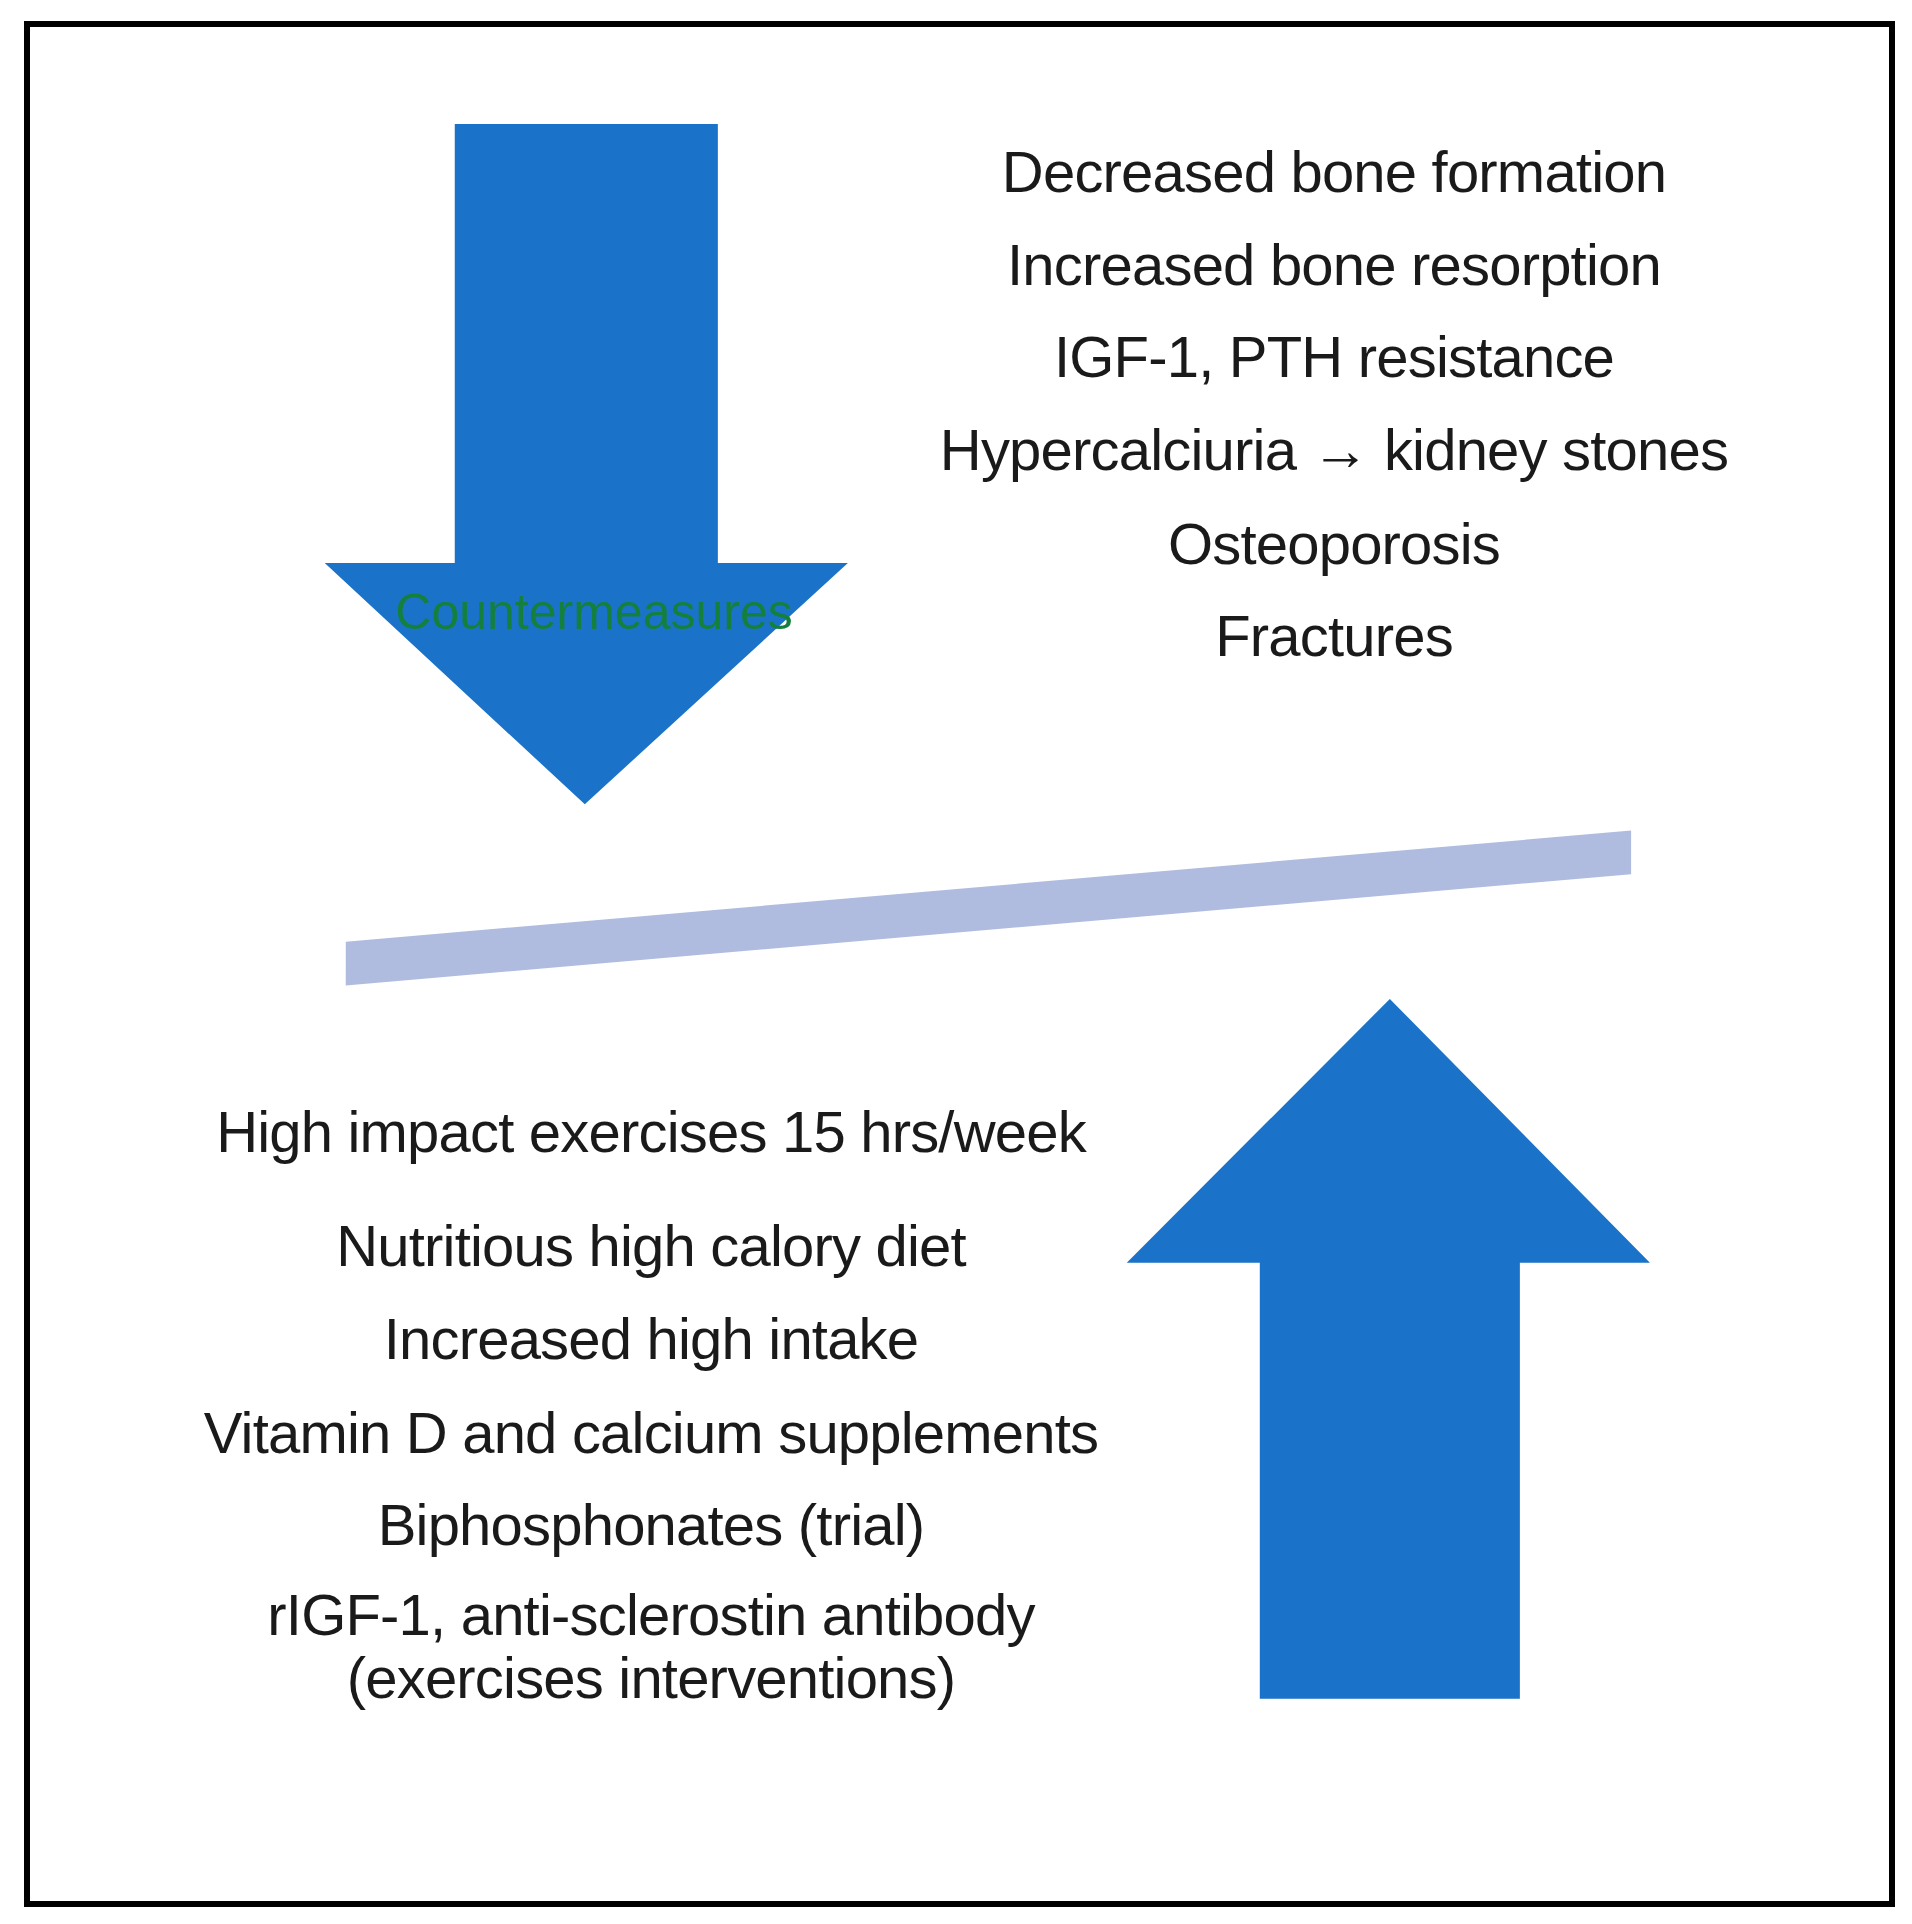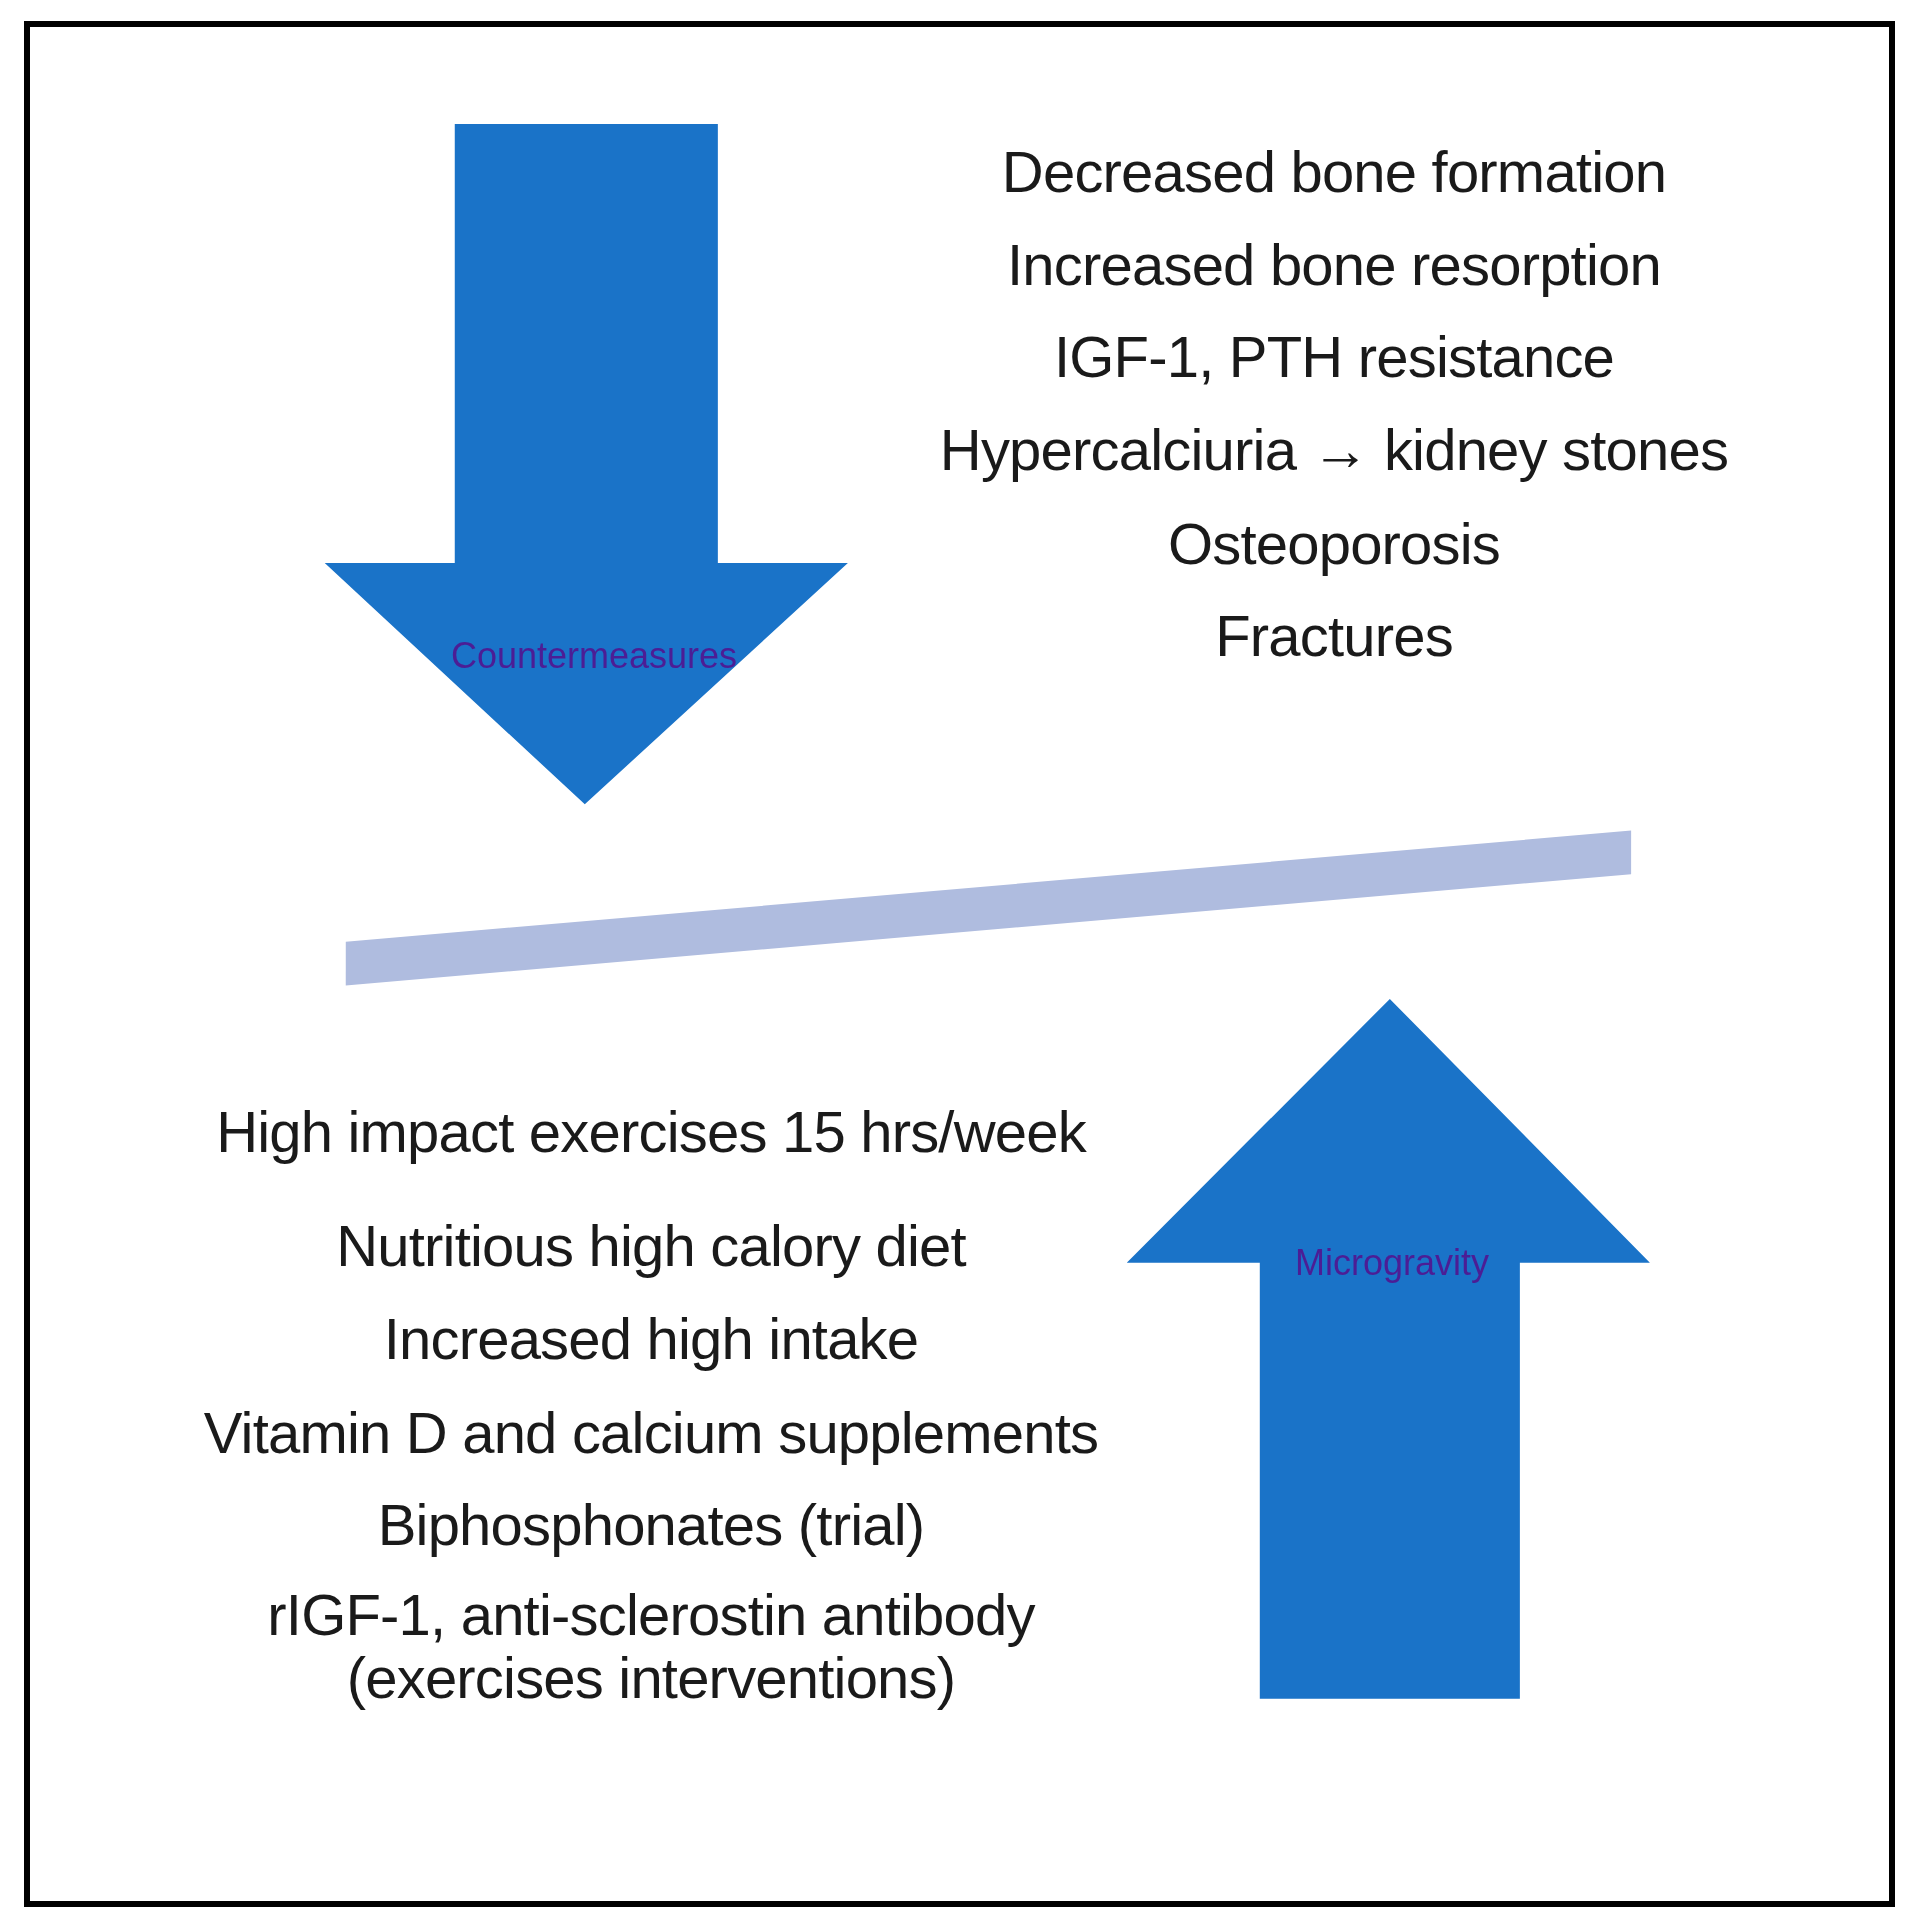--- a/index.html
+++ b/index.html
@@ -23,41 +23,39 @@
     white-space:nowrap;
     font-size:58px;
     letter-spacing:-0.8px;
     color:#1a1a1a;
     text-align:center;
   }
   .arrow-label{
     position:absolute;
     transform:translate(-50%,-50%);
     white-space:nowrap;
-    font-size:36px;
-    color:#4c1d95;
-    margin-top:44px;
+    font-size:50px;
+    color:#15803d;
   }
 </style>
 </head>
 <body>
 
 <div id="canvas">
 
   <div class="frame"></div>
 
   <svg class="shapes" width="1913" height="1925" viewBox="0 0 2545 2561" aria-hidden="true">
     <polygon points="605,165 955,165 955,749 1128,749 778,1070 432,749 605,749" fill="#1a73c8"></polygon>
     <polygon points="460,1253 2170,1105 2170,1163 460,1311" fill="#afbcdf"></polygon>
     <polygon points="1849,1329 2195,1680 2022,1680 2022,2260 1676,2260 1676,1680 1499,1680" fill="#1a73c8"></polygon>
   </svg>
 
   <div class="arrow-label" style="left:594px;top:612px">Countermeasures</div>
 
-  <div class="arrow-label" style="left:1392px;top:1219px">Microgravity</div>
 
   <div class="tline" style="left:1334px;top:171px">Decreased bone formation</div>
   <div class="tline" style="left:1334px;top:264px">Increased bone resorption</div>
   <div class="tline" style="left:1334px;top:356px">IGF-1, PTH resistance</div>
   <div class="tline" style="left:1334px;top:543px">Osteoporosis</div>
   <div class="tline" style="left:1334px;top:449px">Hypercalciuria → kidney stones</div>
   <div class="tline" style="left:1334px;top:635px">Fractures</div>
 
   <div class="tline" style="left:651px;top:1131px">High impact exercises 15 hrs/week</div>
   <div class="tline" style="left:651px;top:1245px">Nutritious high calory diet</div>

